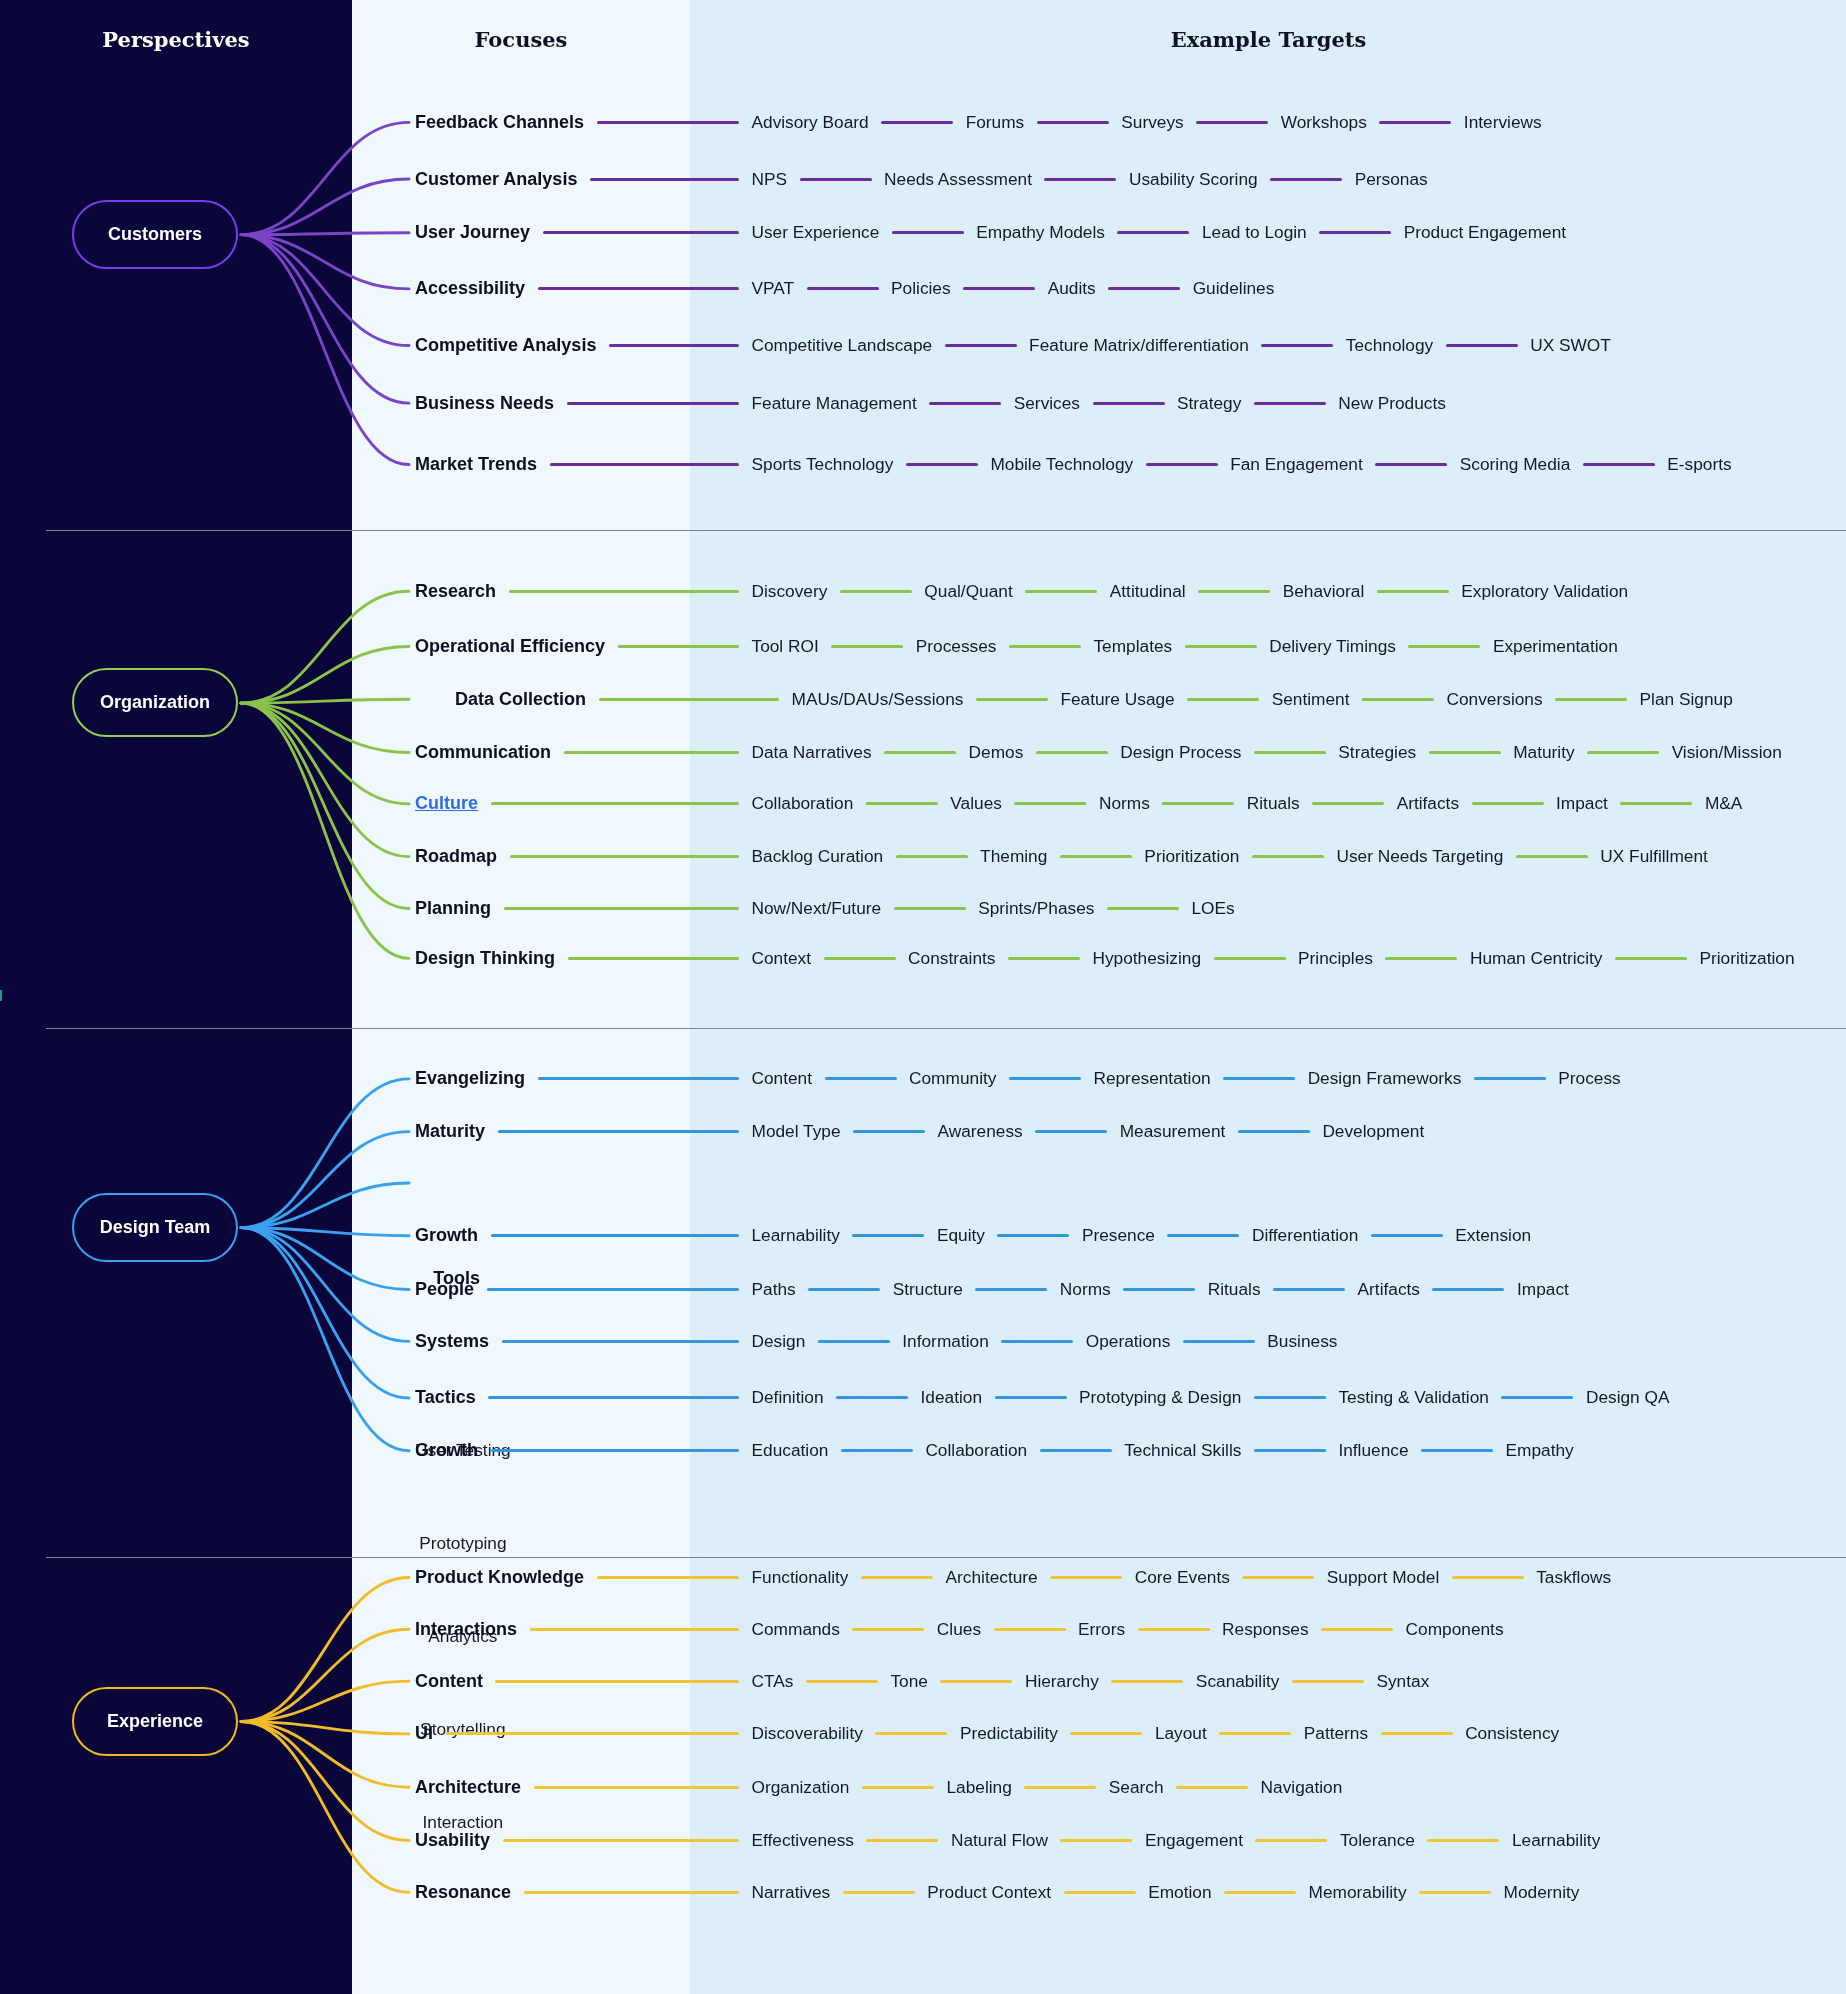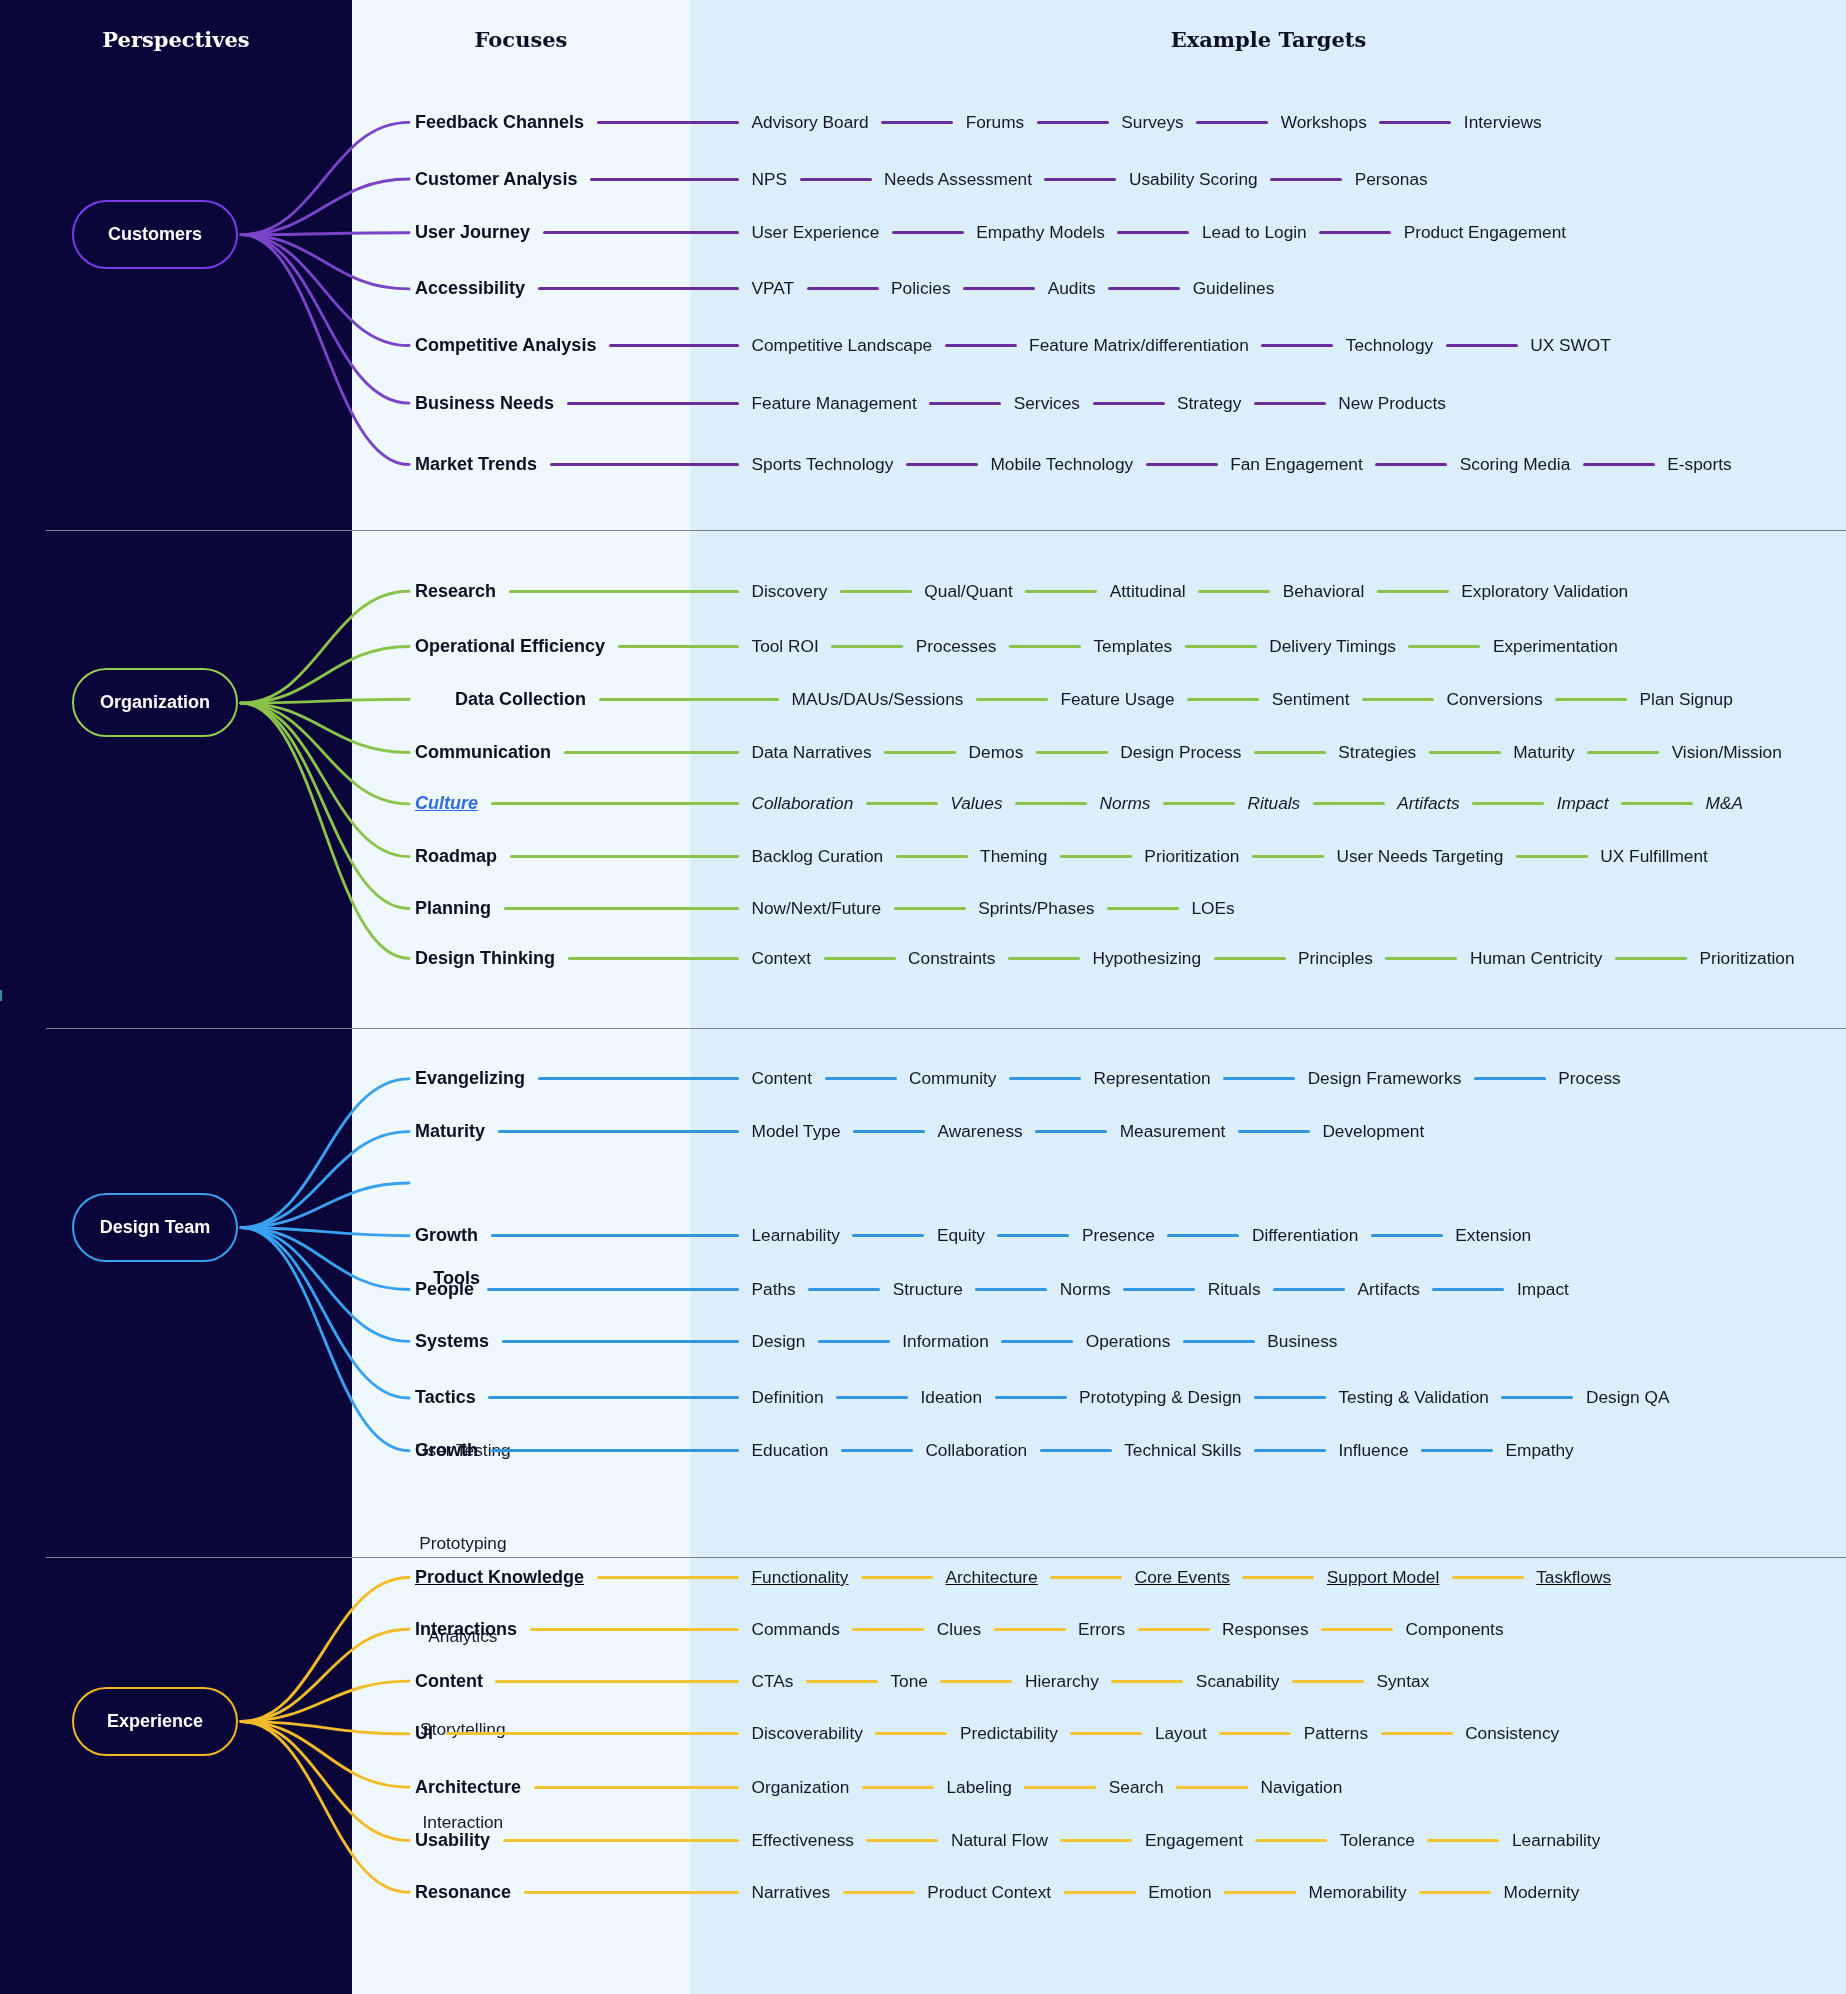--- a/index.html
+++ b/index.html
@@ -233,21 +233,21 @@
       <span class="target">Demos</span>
       <span class="seg" style="background: rgb(138, 194, 74);"></span>
       <span class="target">Design Process</span>
       <span class="seg" style="background: rgb(138, 194, 74);"></span>
       <span class="target">Strategies</span>
       <span class="seg" style="background: rgb(138, 194, 74);"></span>
       <span class="target">Maturity</span>
       <span class="seg" style="background: rgb(138, 194, 74);"></span>
       <span class="target">Vision/Mission</span>
     </div>
-    <div class="row" style="top: 791px; font-style: italic;">
+    <div class="row" style="top: 791px;">
       <div class="focus-cell">
         <span class="focus-label link">Culture</span>
         <span class="fline" style="background: rgb(138, 194, 74);"></span>
       </div>
       <span class="target">Collaboration</span>
       <span class="seg" style="background: rgb(138, 194, 74);"></span>
       <span class="target">Values</span>
       <span class="seg" style="background: rgb(138, 194, 74);"></span>
       <span class="target">Norms</span>
       <span class="seg" style="background: rgb(138, 194, 74);"></span>
@@ -415,21 +415,21 @@
       <span class="seg" style="background: rgb(47, 150, 223);"></span>
       <span class="target">Collaboration</span>
       <span class="seg" style="background: rgb(47, 150, 223);"></span>
       <span class="target">Technical Skills</span>
       <span class="seg" style="background: rgb(47, 150, 223);"></span>
       <span class="target">Influence</span>
       <span class="seg" style="background: rgb(47, 150, 223);"></span>
       <span class="target">Empathy</span>
     </div>
     <div class="node" style="left: 72px; top: 1687px; border-color: rgb(242, 184, 34);">Experience</div>
-    <div class="row" style="top: 1565px; text-decoration: underline;">
+    <div class="row" style="top: 1565px;">
       <div class="focus-cell">
         <span class="focus-label">Product Knowledge</span>
         <span class="fline" style="background: rgb(240, 196, 51);"></span>
       </div>
       <span class="target">Functionality</span>
       <span class="seg" style="background: rgb(240, 196, 51);"></span>
       <span class="target">Architecture</span>
       <span class="seg" style="background: rgb(240, 196, 51);"></span>
       <span class="target">Core Events</span>
       <span class="seg" style="background: rgb(240, 196, 51);"></span>

